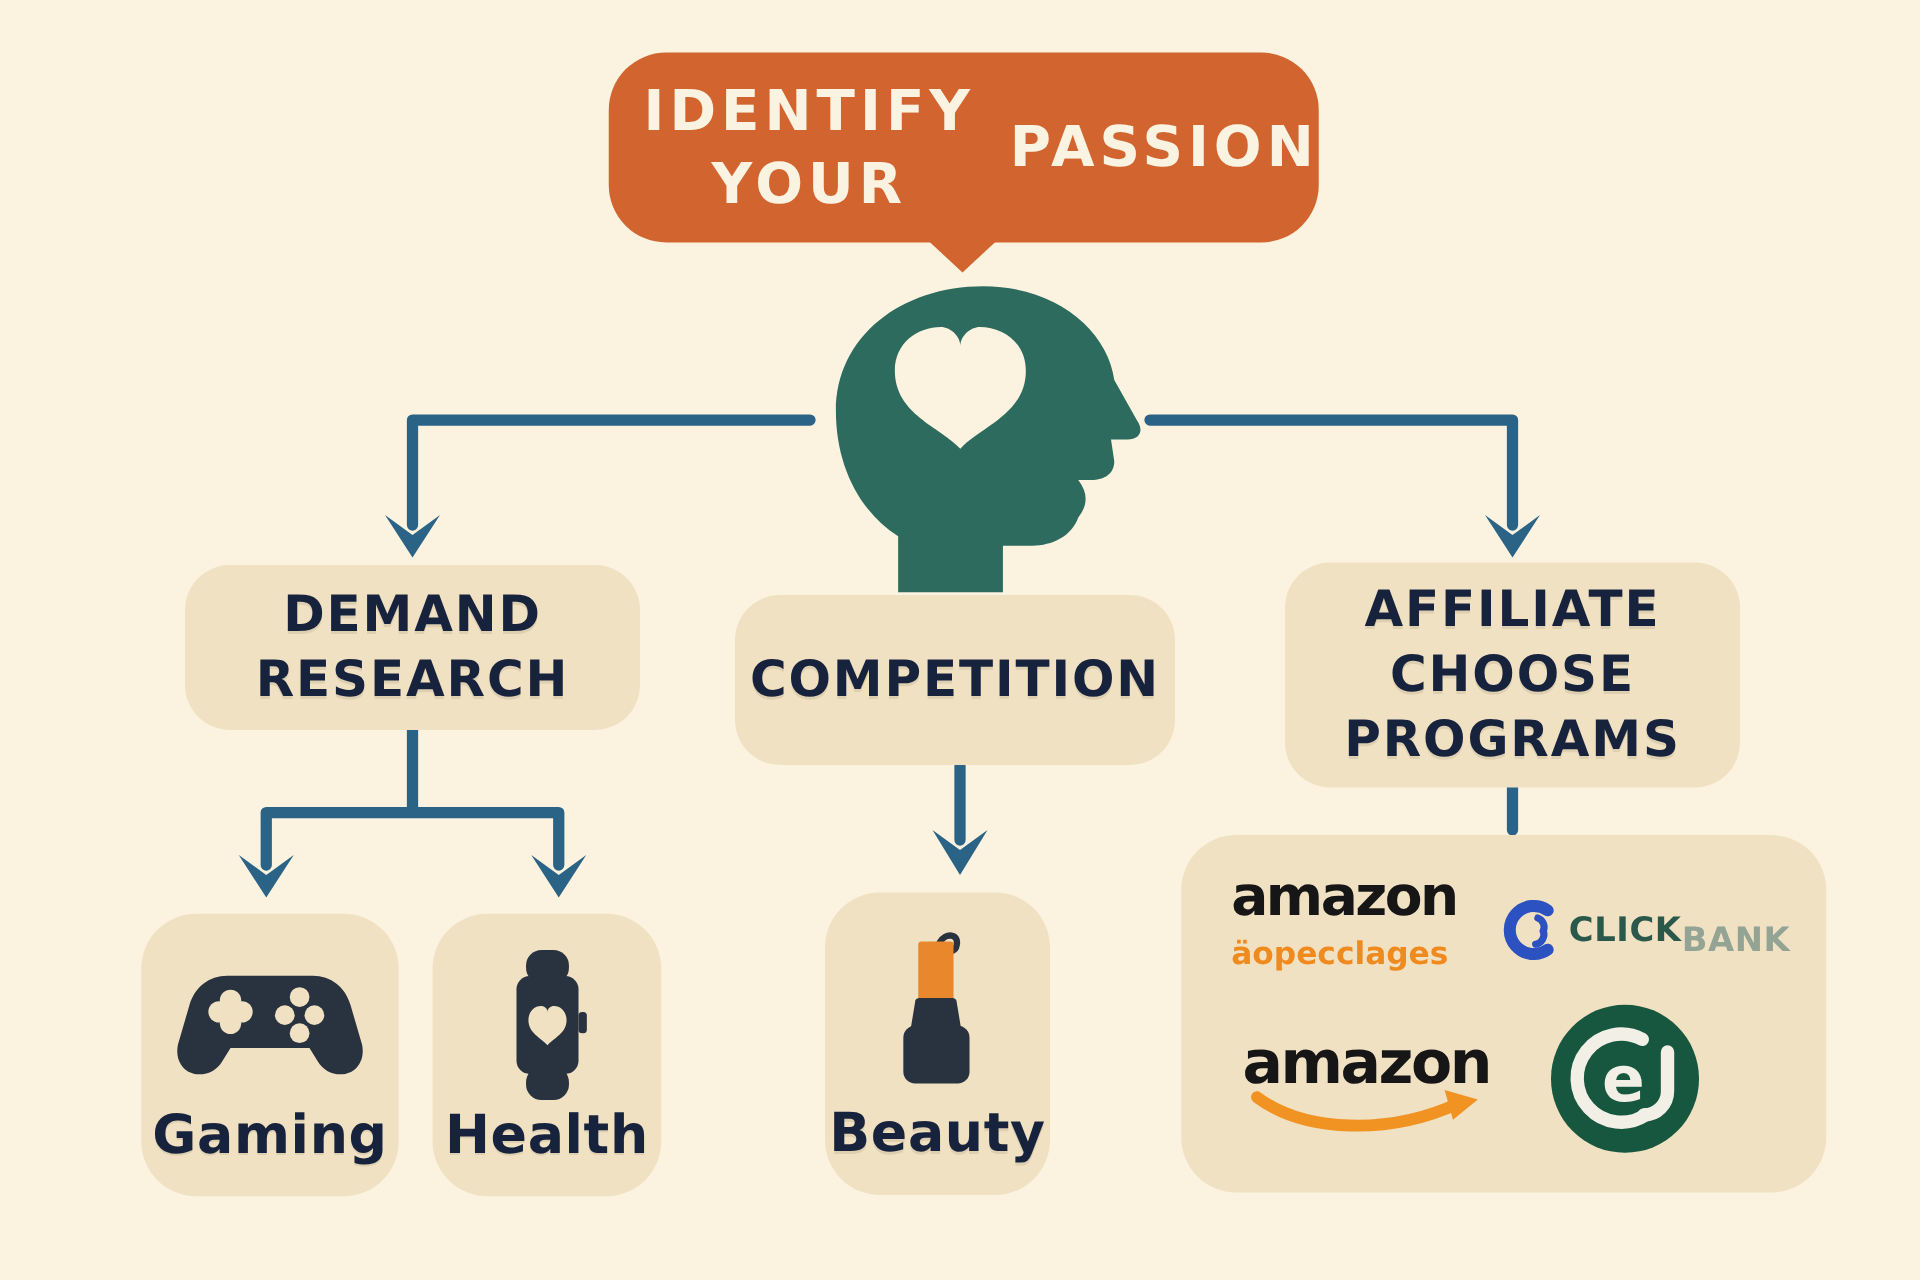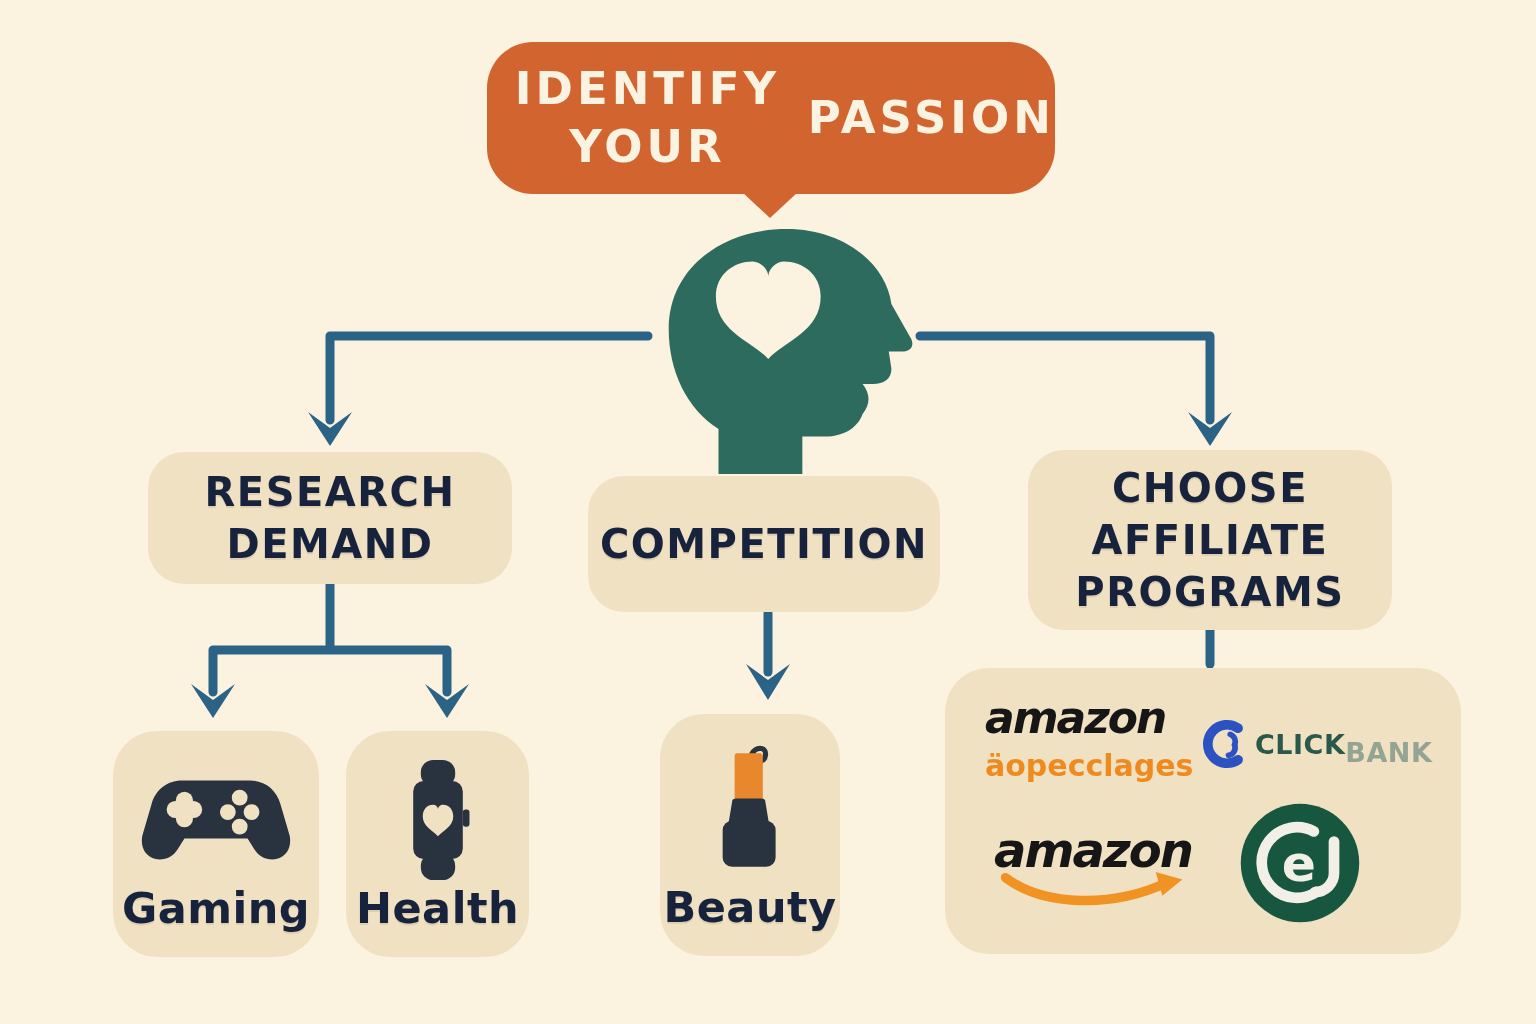--- a/index.html
+++ b/index.html
@@ -65,25 +65,24 @@
 
   
   .programs-card {
     position: absolute; left: 945px; top: 668px; width: 516px; height: 286px;
     background: #F1E1C3; border-radius: 44px;
   }
   .logo-block { position: absolute; }
   .amazon-wordmark {
     font-weight: bold; color: #161616; letter-spacing: -2px; line-height: 1;
     font-family: "DejaVu Sans", sans-serif;
-    font-style: italic;
   }
   .assoc-wordmark { font-size: 44px; }
   .assoc-subtext {
-    font-size: 30px; font-weight: bold; color: #EF8A1F; letter-spacing: 0px; margin-top: 8px;
+    font-size: 25px; font-weight: bold; color: #EF8A1F; letter-spacing: 0px; margin-top: 8px;
   }
   .blk-amazon-associates { left: 40px; top: 28px; }
   .blk-clickbank { left: 252px; top: 48px; display: flex; align-items: center; }
   .clickbank-mark { width: 56px; height: 56px; margin-right: 2px; }
   .clickbank-text { font-size: 27px; font-weight: bold; letter-spacing: 0.5px; text-align: center; }
   .clickbank-click { color: #2A594C; }
   .clickbank-bank  { color: #93A394; margin-top: 17px; }
   .blk-amazon-smile { left: 48px; top: 158px; width: 200px; text-align: center; }
   .smile-wordmark { font-size: 48px; }
   .amazon-smile-svg { width: 190px; height: 42px; margin-top: -4px; }
@@ -135,29 +134,29 @@
       M 44 54
       C 38 47, 24 43, 24 29
       C 24 20, 31 15, 38 15
       C 41 15, 44 18, 44 21
       C 44 18, 47 15, 50 15
       C 57 15, 64 20, 64 29
       C 64 43, 50 47, 44 54 Z"></path>
   </svg>
 
   <div class="step-box step-research">
+    <div class="line">DEMAND</div>
     <div class="line">RESEARCH</div>
-    <div class="line">DEMAND</div>
   </div>
   <div class="step-box step-evaluate">
     <div class="line">COMPETITION</div>
   </div>
   <div class="step-box step-affiliate">
+    <div class="line">AFFILIATE</div>
     <div class="line">CHOOSE</div>
-    <div class="line">AFFILIATE</div>
     <div class="line">PROGRAMS</div>
   </div>
 
   <div class="niche-card niche-gaming">
     <div class="niche-icon">
       <svg width="158" height="100" viewBox="0 0 120 76">
         <path fill="#29323F" d="M 34 8 L 86 8 C 97 8, 106 15, 109 26 L 116 50
           C 118 60, 112 68, 103 68 C 97 68, 92 65, 89 60 L 84 52 L 36 52 L 31 60
           C 28 65, 23 68, 17 68 C 8 68, 2 60, 4 50 L 11 26 C 14 15, 23 8, 34 8 Z"></path>
         <g fill="#F1E1C3">

